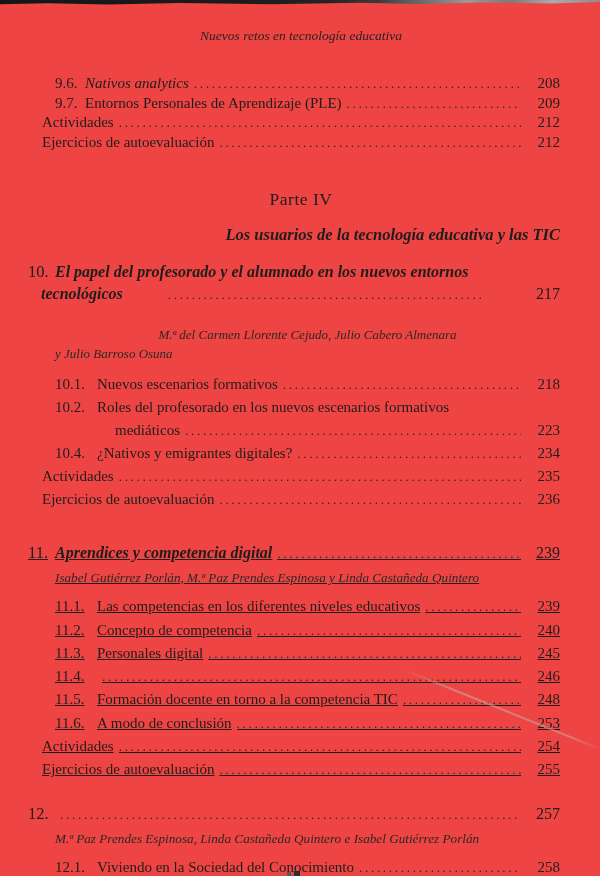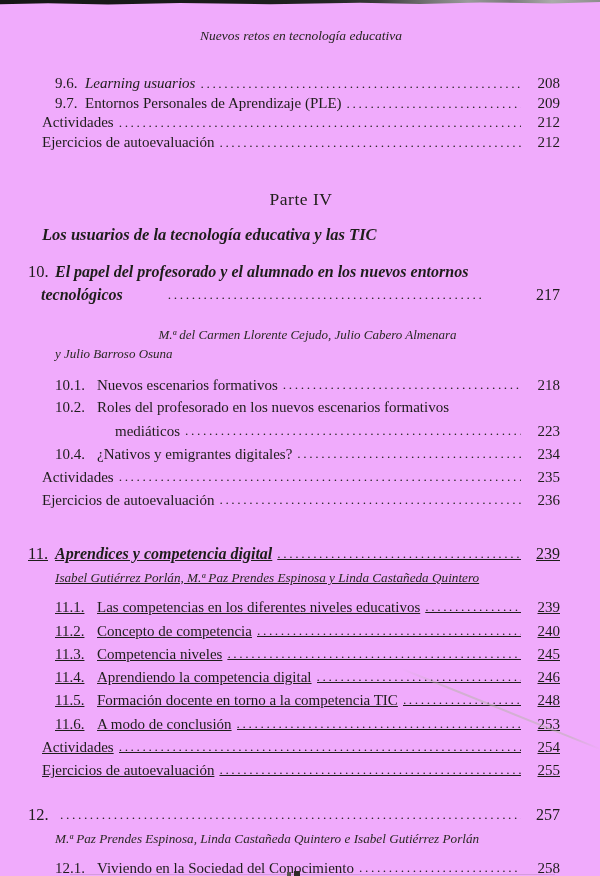--- a/index.html
+++ b/index.html
@@ -1,19 +1,19 @@
 <!DOCTYPE html>
 <html lang="es"><head>
 <meta charset="utf-8">
 <style>
   html,body { margin:0; padding:0; }
   body { background:#e8e8e8; }
   .page {
     position:relative; width:600px; height:876px;
-    background:#f0abfc; overflow:hidden;
+    background:#ef4444; overflow:hidden;
     font-family:"Liberation Serif", serif;
     color:#1e1d1b;
   }
   
   .top-bar {
     position:absolute; top:0; left:0; width:600px; height:6px;
     background:linear-gradient(90deg,#161616 0%,#1b1b1b 40%,#242424 55%,#3a3a3a 63%,#6a6a6a 70%,#9a9a9a 78%,#7a7a7a 85%,#ababab 92%,#8d8d8d 100%);
     clip-path:polygon(0 0,100% 0,100% 35%,92% 58%,80% 40%,70% 68%,60% 45%,45% 72%,30% 50%,18% 74%,8% 55%,0 70%);
   }
   .crease-line {
@@ -28,39 +28,39 @@
   .bottom-mark-a { position:absolute; bottom:0; left:287px; width:4px; height:4px; background:#5a5751; }
   .bottom-mark-b { position:absolute; bottom:0; left:294px; width:6px; height:5px; background:#2e2c29; }
 
   .content { margin:0 40px 0 42px; }
 
   .running-header {
     margin-top:26px; text-align:center;
     font-style:italic; font-size:13.5px; line-height:19px; color:#262421;
   }
 
-  .row { display:flex; align-items:flex-end; }
+  .row { display:flex; align-items:flex-start; }
   .num { flex-shrink:0; }
   .txt { flex-shrink:0; white-space:nowrap; }
   .leader { flex:1 1 auto; overflow:hidden; white-space:nowrap; margin:0 5px 0 5px; min-width:8px; }
   .leader::after {
     content:"..........................................................................................................................................";
     letter-spacing:2.6px; font-size:13.5px; color:#2a2824; font-style:normal; font-weight:normal;
   }
   .pg { flex-shrink:0; width:34px; text-align:right; }
 
   
   .top-block { margin-top:29px; font-size:15px; }
   .top-block .row { line-height:19.5px; }
   .top-block .numbered { padding-left:13px; }
   .top-block .numbered .num { width:30px; }
   .italic { font-style:italic; }
 
   .part-label { margin-top:36px; text-align:center; font-size:17.5px; line-height:23px; letter-spacing:.5px; color:#22201d; }
-  .part-title { margin-top:11px; text-align:left; font-style:italic; font-weight:bold; font-size:16.5px; line-height:26px; }
+  .part-title { margin-top:11px; text-align:right; font-style:italic; font-weight:bold; font-size:16.5px; line-height:26px; }
 
   .chapter-head { margin-left:-14px; font-size:16px; line-height:22px; }
   .chapter-head .num { width:27px; font-size:16.5px; }
   .chapter-head .ch-title { font-style:italic; font-weight:bold; font-size:16px; white-space:nowrap; }
   .chapter-head.single { line-height:25px; }
   .head-line2 { padding-left:13px;gap:40px; }
   .authors { padding-left:13px; font-style:italic; font-size:13px; line-height:18.5px; color:#2a2824; }
   .authors.first { margin-top:20px;text-align:center; }
   .authors.tight { margin-top:3px; font-size:13.2px; }
 
@@ -87,21 +87,21 @@
   <div class="bottom-mark-a"></div>
   <div class="bottom-mark-b"></div>
 
   <div class="content">
 
     <div class="running-header">Nuevos retos en tecnología educativa</div>
 
     <div class="top-block">
       <div class="row numbered">
         <span class="num">9.6.</span>
-        <span class="txt italic">Learning usuarios</span>
+        <span class="txt italic">Nativos analytics</span>
         <span class="leader"></span>
         <span class="pg">208</span>
       </div>
       <div class="row numbered">
         <span class="num">9.7.</span>
         <span class="txt">Entornos Personales de Aprendizaje (PLE)</span>
         <span class="leader"></span>
         <span class="pg">209</span>
       </div>
       <div class="row">
@@ -184,27 +184,26 @@
           <span class="pg">239</span>
         </div>
         <div class="row c-entry">
           <span class="num">11.2.</span>
           <span class="txt">Concepto de competencia</span>
           <span class="leader"></span>
           <span class="pg">240</span>
         </div>
         <div class="row c-entry">
           <span class="num">11.3.</span>
-          <span class="txt">Competencia niveles</span>
+          <span class="txt">Personales digital</span>
           <span class="leader"></span>
           <span class="pg">245</span>
         </div>
         <div class="row c-entry">
           <span class="num">11.4.</span>
-          <span class="txt">Aprendiendo la competencia digital</span>
           <span class="leader"></span>
           <span class="pg">246</span>
         </div>
         <div class="row c-entry">
           <span class="num">11.5.</span>
           <span class="txt">Formación docente en torno a la competencia TIC</span>
           <span class="leader"></span>
           <span class="pg">248</span>
         </div>
         <div class="row c-entry">

